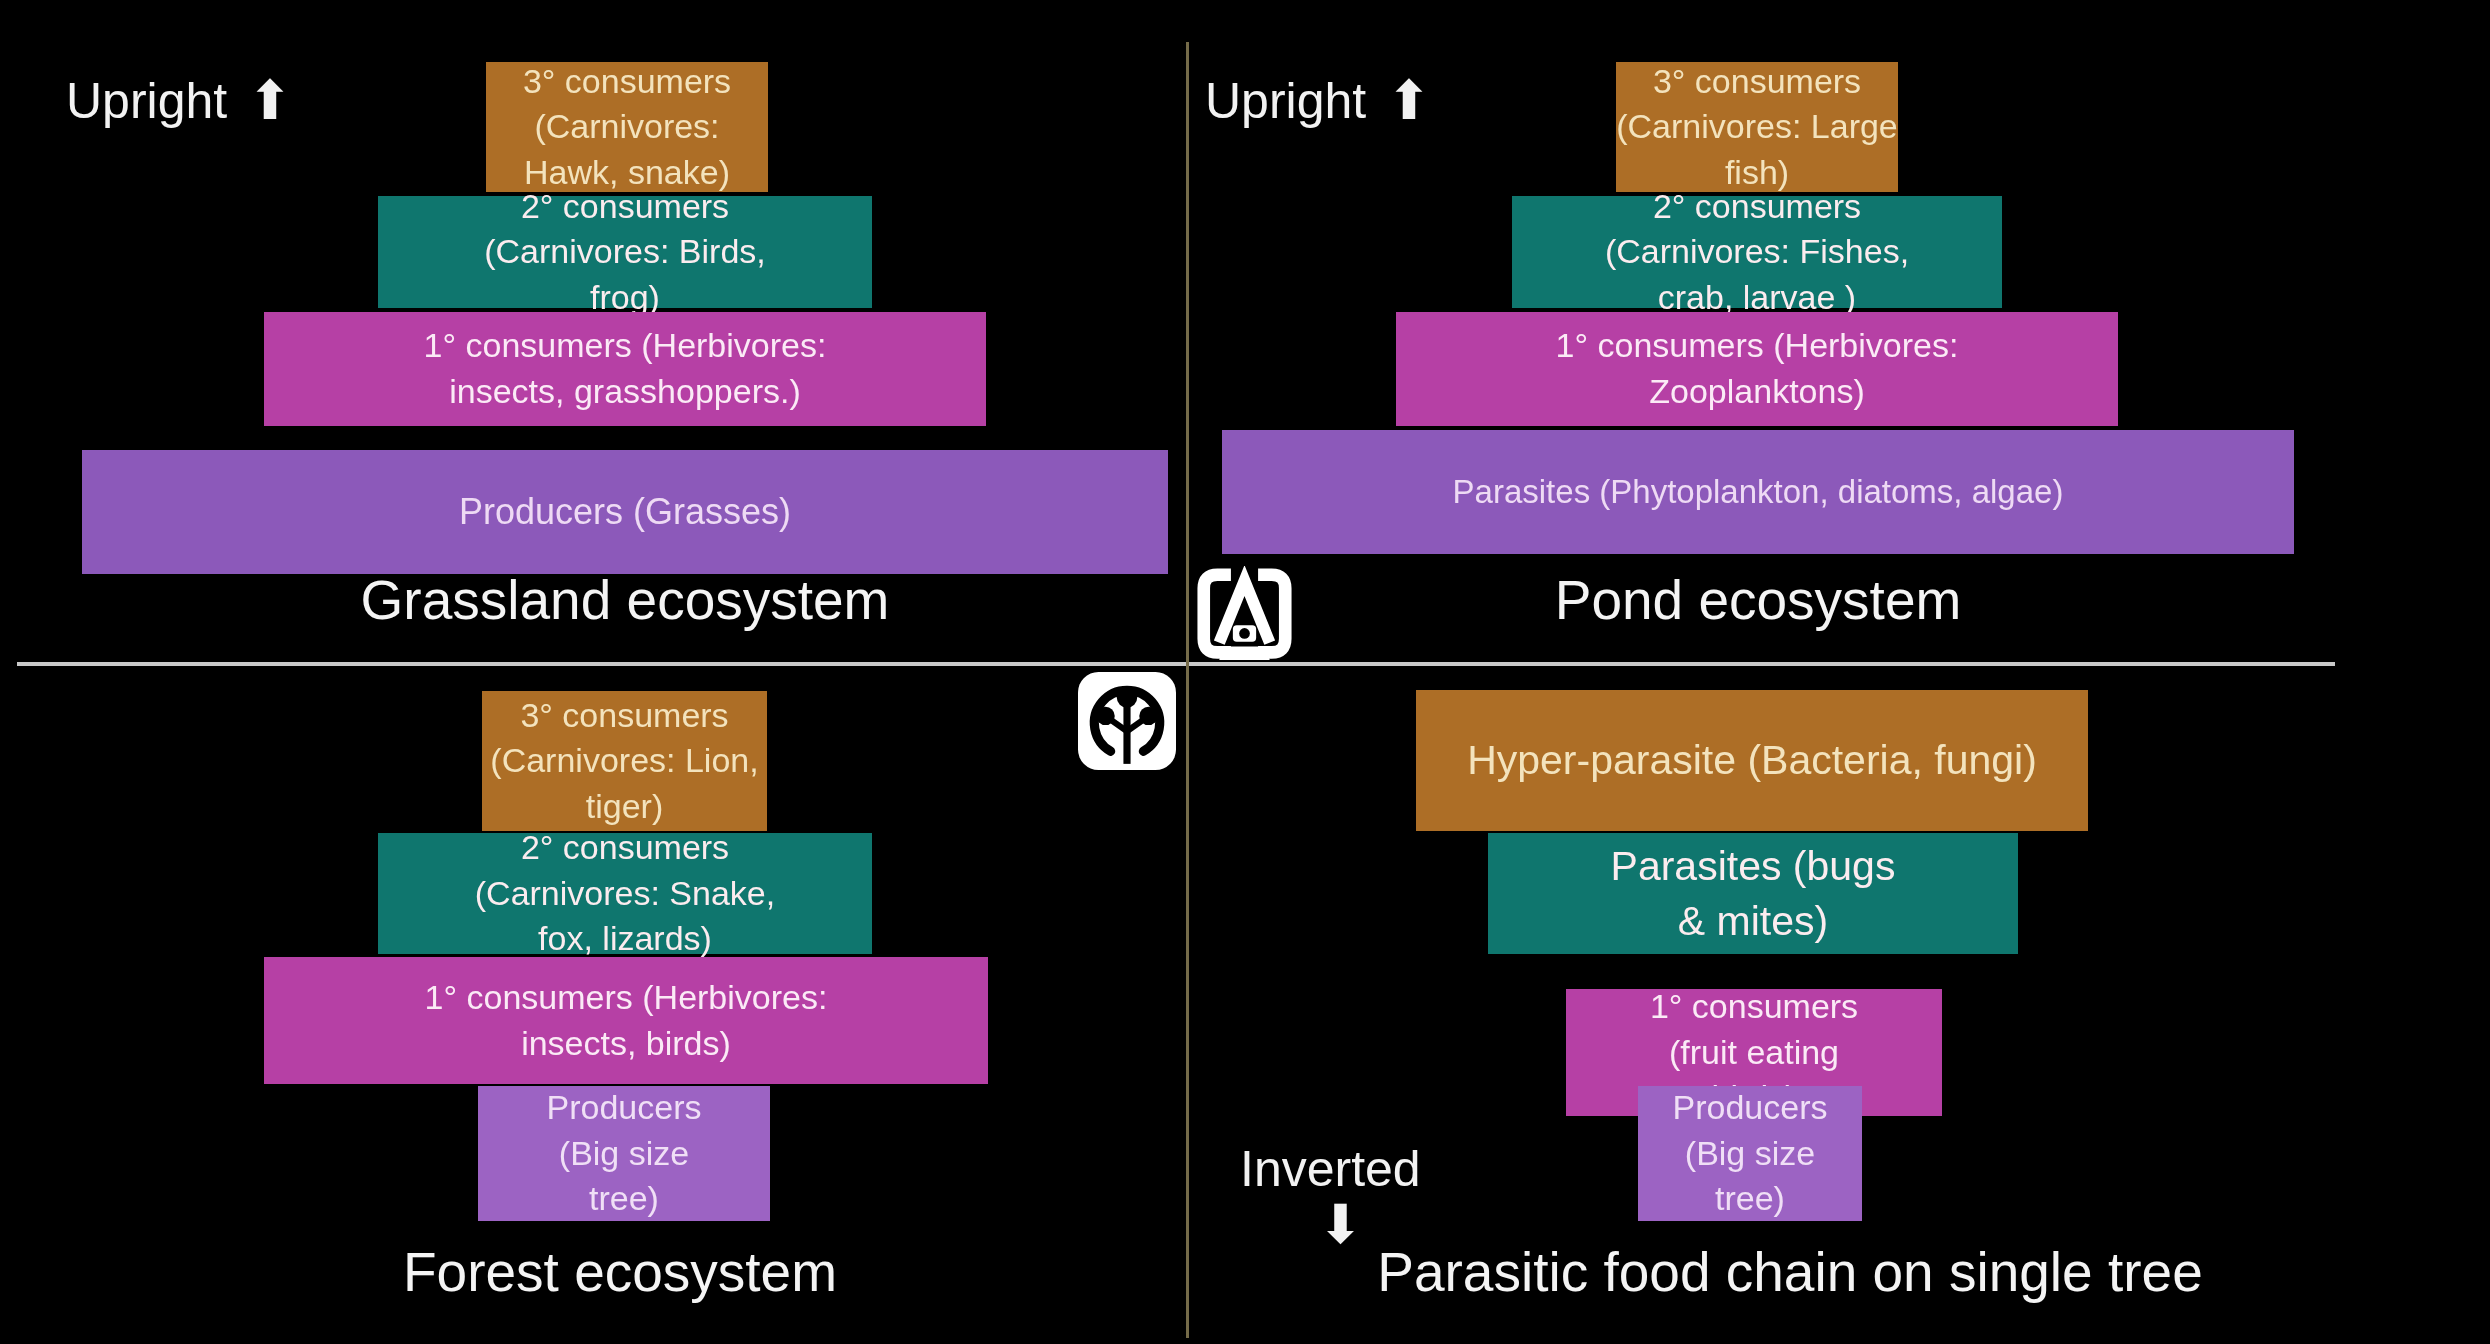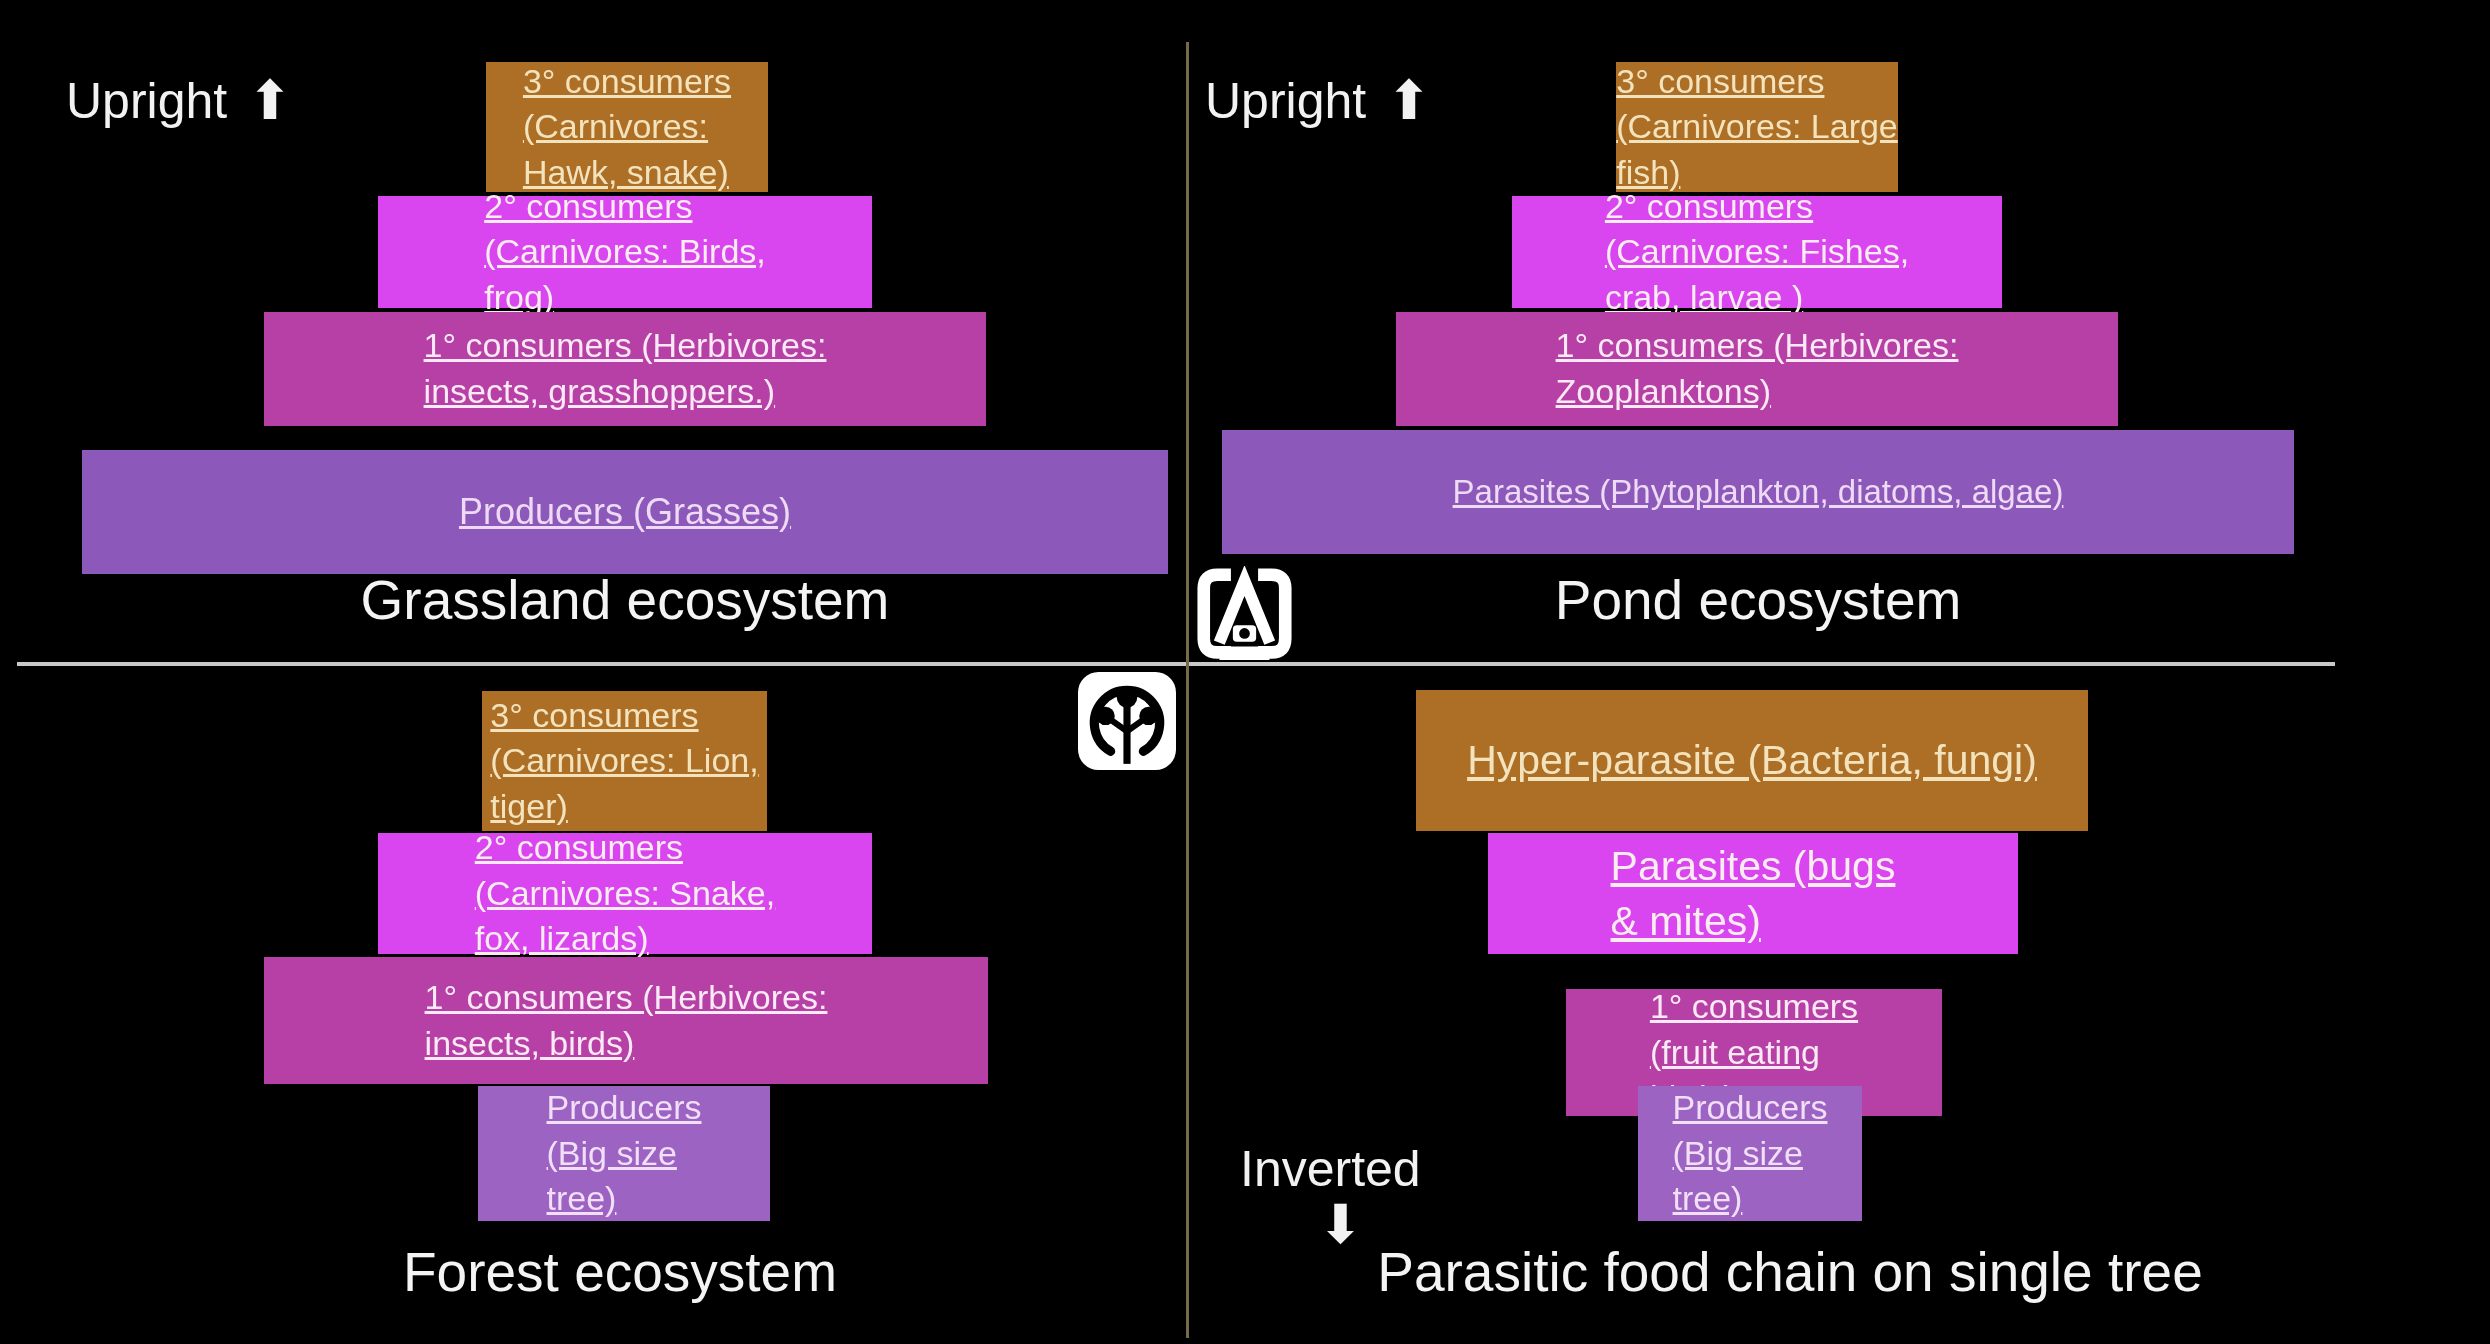--- a/index.html
+++ b/index.html
@@ -9,29 +9,28 @@
     height:1344px;
     background:#000000;
     overflow:hidden;
     font-family:"Liberation Sans", sans-serif;
   }
   .box{
     position:absolute;
     display:flex;
     align-items:center;
     justify-content:center;
-    text-align:left;
+    text-align:center;
     white-space:pre-line;
     font-size:34px;
     line-height:1.34;
     color:#f8e9f4;
-    text-decoration:underline;
   }
   .c-brown{background:#ad6e26;color:#f3e3bd;}
-  .c-maroon{background:#d946ef;color:#fbecef;}
+  .c-maroon{background:#0f766e;color:#fbecef;}
   .c-magenta{background:#b640a5;color:#fbeaf6;}
   .c-purple{background:#8c59ba;color:#eedaf4;}
   .c-purple-light{background:#9c63c3;color:#f0dff6;}
   .big-text{font-size:41px;}
 
   
   .g-l3{left:486px;top:62px;width:282px;height:130px;}
   .g-l2{left:378px;top:196px;width:494px;height:112px;}
   .g-l1{left:264px;top:312px;width:722px;height:114px;}
   .g-l0{left:82px;top:430px;width:1086px;height:124px;font-size:36px;margin-top:20px;}

